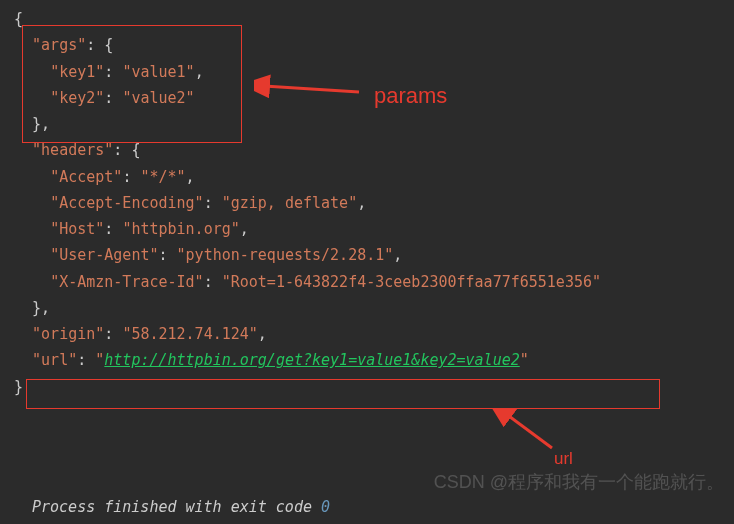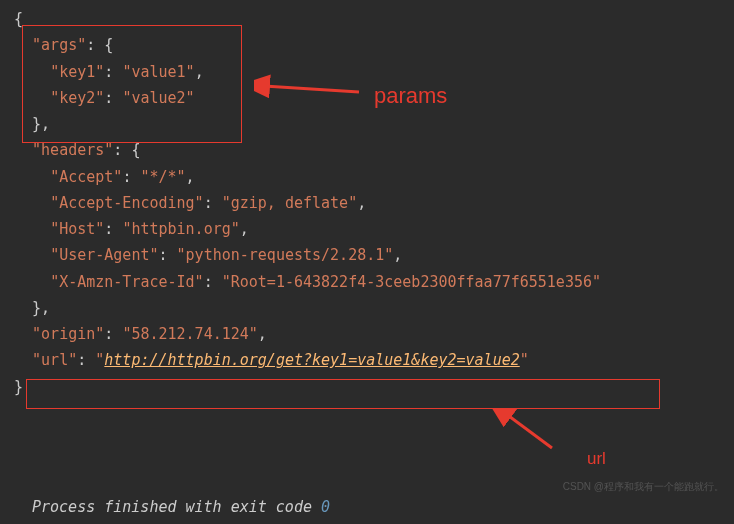--- a/index.html
+++ b/index.html
@@ -22,21 +22,21 @@
       white-space: pre;
       line-height: 1.75;
     }
     .str {
       color: #d27a5a;
     }
     .num {
       color: #6897bb;
     }
     .link {
-      color: #fdba74;
+      color: #22c55e;
       font-style: italic;
       text-decoration: underline;
     }
     .box1 {
       position: absolute;
       border: 1px solid #e63a2e;
       left: 22px;
       top: 25px;
       width: 220px;
       height: 118px;
@@ -59,39 +59,38 @@
       left: 374px;
       top: 83px;
     }
     .label-url {
       position: absolute;
       color: #e63a2e;
       font-family: sans-serif;
       font-size: 17px;
       left: 554px;
       top: 449px;
-      margin-left: 33px;
     }
     .arrow1 {
       position: absolute;
       left: 254px;
       top: 74px;
     }
     .arrow2 {
       position: absolute;
       left: 492px;
       top: 408px;
     }
     .watermark {
       position: absolute;
       right: 10px;
       bottom: 30px;
       color: rgba(200,200,200,0.25);
       font-family: sans-serif;
-      font-size: 10px;
+      font-size: 18px;
     }
     .footer-line {
       position: absolute;
       left: 32px;
       bottom: 8px;
       color: #cccccc;
       font-style: italic;
     }
   </style>
 </head>

